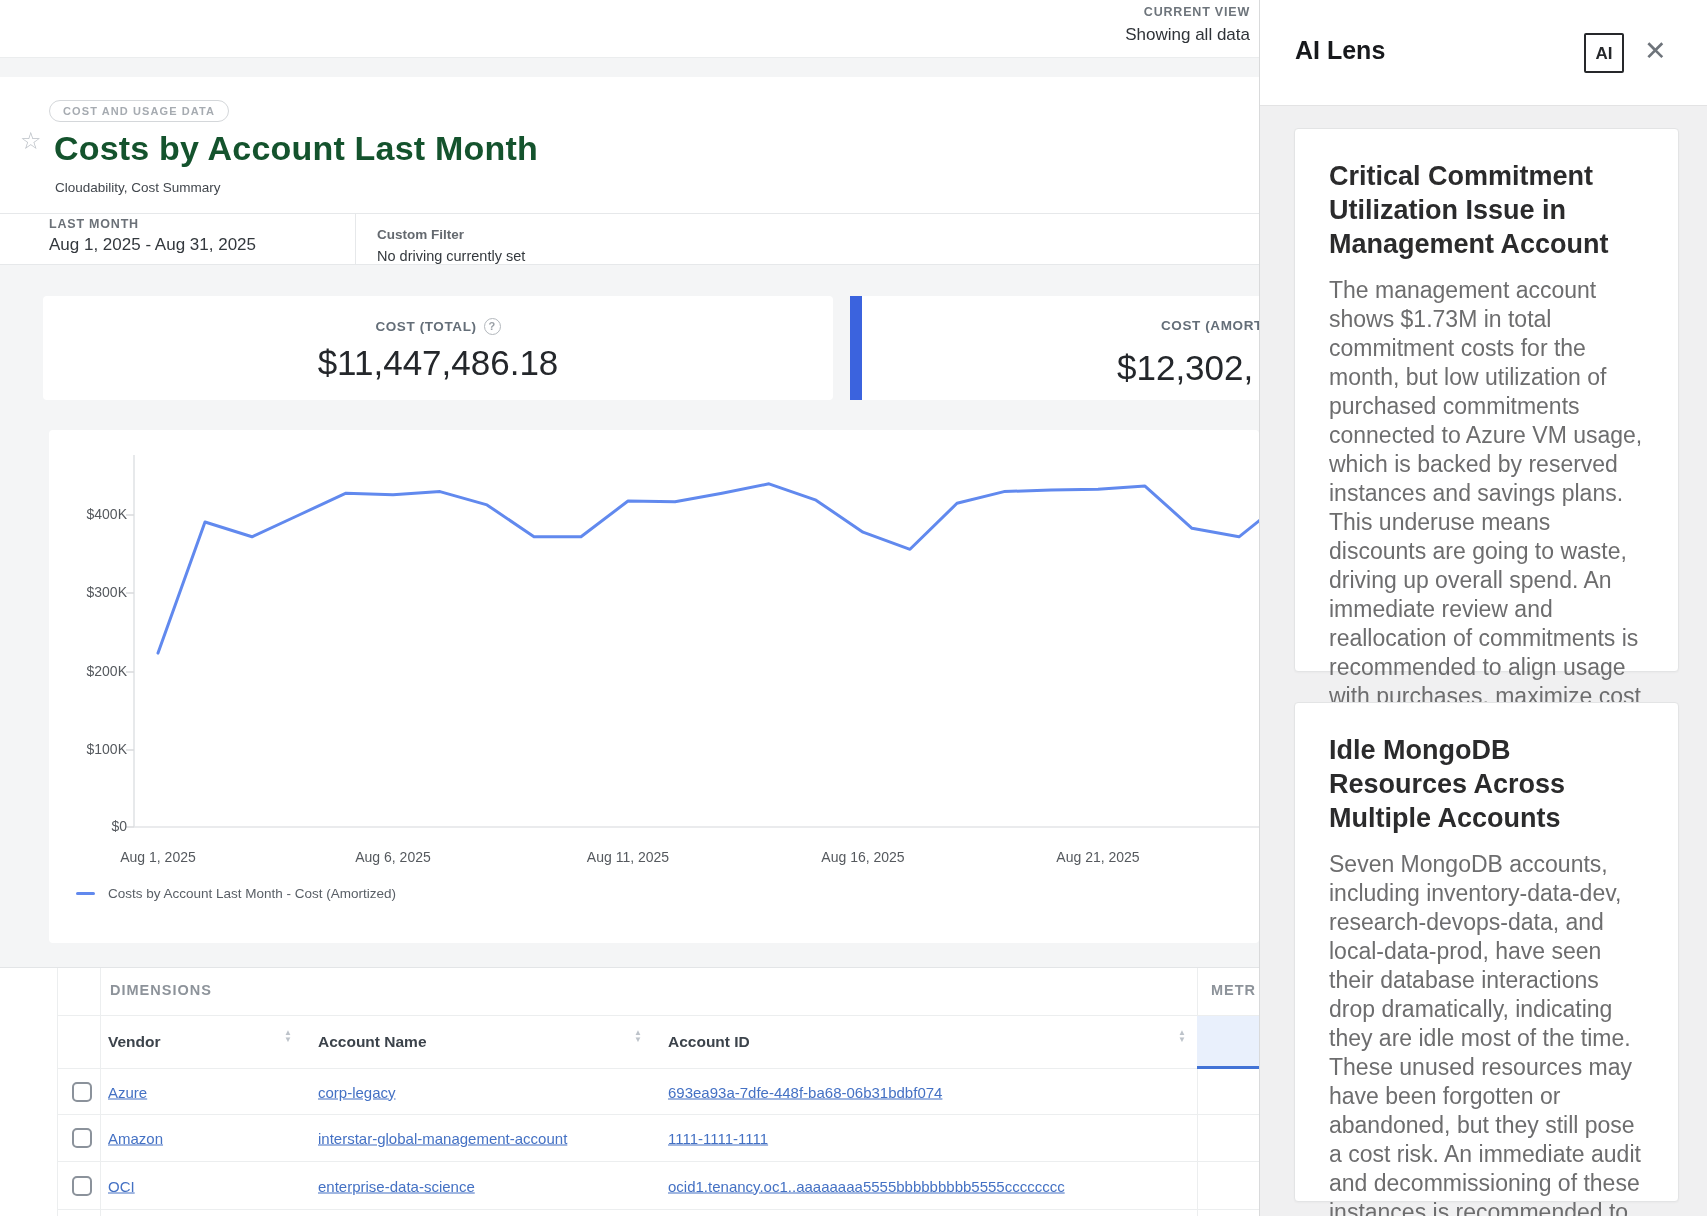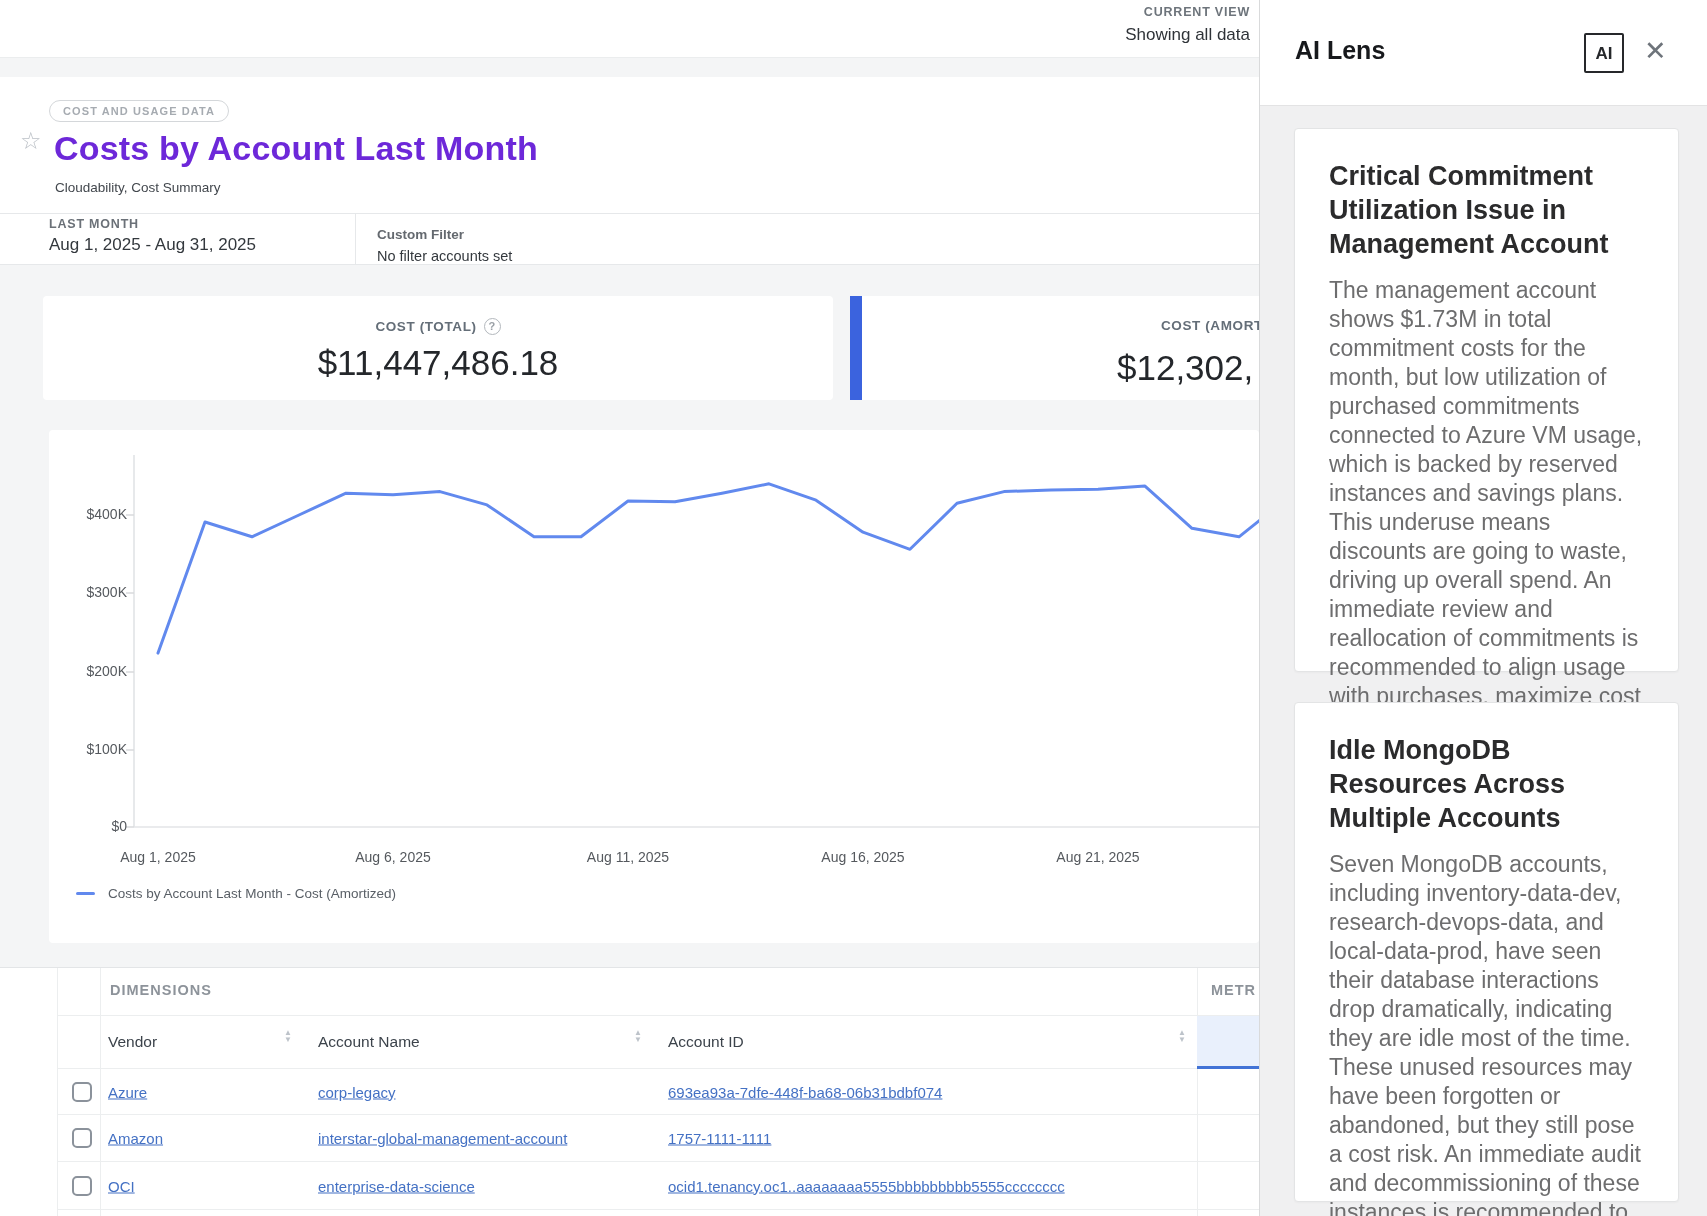--- a/index.html
+++ b/index.html
@@ -11,21 +11,21 @@
 
   .topbar{position:absolute;left:0;top:0;width:1259px;height:58px;background:#fff;border-bottom:1px solid #ebedee;}
   .current-view{position:absolute;top:5px;right:9px;text-align:right;}
   .cv-label{font-size:12.5px;font-weight:700;letter-spacing:.8px;color:#6d747b;}
   .cv-value{margin-top:6px;font-size:17px;color:#2f3338;}
 
   .header-sec{position:absolute;left:0;top:77px;width:1259px;height:137px;background:#fff;border-bottom:1px solid #e6e8ea;}
   .badge-pill{position:absolute;left:49px;top:23px;padding:4px 13px;border:1px solid #d4d7da;border-radius:13px;
     font-size:11px;font-weight:700;letter-spacing:1.1px;color:#a6abb1;background:#fff;}
   .star{position:absolute;left:20px;top:52px;font-size:24px;color:#bcc1c7;line-height:24px;}
-  .page-title{position:absolute;left:54px;top:52px;font-size:34px;font-weight:600;color:#6d28d9;letter-spacing:.2px;}
+  .page-title{position:absolute;left:54px;top:52px;font-size:34px;font-weight:600;color:#14532d;letter-spacing:.2px;}
   .page-subtitle{position:absolute;left:55px;top:103px;font-size:13.5px;color:#42474d;}
 
   .filter-bar{position:absolute;left:0;top:214px;width:1259px;height:51px;background:#fff;border-bottom:1px solid #e6e8ea;}
   .fb-divider{position:absolute;left:355px;top:0;width:1px;height:51px;background:#e6e8ea;}
   .fb-label{font-size:12.5px;font-weight:700;letter-spacing:.8px;color:#6b7178;}
   .fb-value{font-size:17px;color:#33383d;}
   .fb-cell1{position:absolute;left:49px;top:3px;}
   .fb-cell1 .fb-value{margin-top:4px;}
   .fb-cell2{position:absolute;left:377px;top:0px;}
   .fb-label2{font-size:13.5px;font-weight:700;color:#64696f;margin-top:13px;}
@@ -48,21 +48,21 @@
   .legend{position:absolute;left:27px;top:456px;display:flex;align-items:center;}
   .legend-dash{width:19px;height:3px;border-radius:2px;background:#6189ee;}
   .legend-text{margin-left:13px;font-size:13.5px;color:#595f66;}
 
   .table-sec{position:absolute;left:0;top:967px;width:1259px;height:249px;background:#fff;border-top:1px solid #e3e5e7;}
   .t-vline{position:absolute;top:0;width:1px;height:249px;background:#eceeef;}
   .t-row{position:absolute;left:57px;width:1210px;border-bottom:1px solid #eceeef;padding-left:48px;}
   .group-row{top:0;height:48px;}
   .group-label{position:absolute;top:14px;font-size:14.5px;font-weight:600;letter-spacing:1px;color:#8d939a;}
   .head-row{top:48px;height:53px;}
-  .col-head{position:absolute;top:17px;font-size:15.5px;font-weight:400;color:#3c434b;}
+  .col-head{position:absolute;top:17px;font-size:15.5px;font-weight:700;color:#3c434b;}
   .sort{position:absolute;top:13px;display:flex;flex-direction:column;line-height:7px;font-size:8px;color:#bdc3ca;cursor:pointer;}
   .metrics-cell{position:absolute;left:1140px;top:0;width:70px;height:53px;background:#e9f0fc;border-bottom:3px solid #4273d6;}
   .data-row{height:46px;}
   .r1{top:101px;}.r2{top:147px;height:47px;}.r3{top:194px;height:48px;}
   .checkbox{position:absolute;left:15px;top:50%;transform:translateY(-50%);width:20px;height:20px;
     border:2px solid #8b929b;border-radius:5px;background:#fff;cursor:pointer;}
   .cell-link{position:absolute;top:50%;transform:translateY(-50%);font-size:15px;color:#4471c4;text-decoration:underline;cursor:pointer;white-space:nowrap;}
   .c-vendor{left:51px;}.c-name{left:261px;}.c-id{left:611px;}
 
   
@@ -100,21 +100,21 @@
     </div>
 
     <div class="filter-bar">
       <div class="fb-cell1">
         <div class="fb-label">LAST MONTH</div>
         <div class="fb-value">Aug 1, 2025 - Aug 31, 2025</div>
       </div>
       <div class="fb-divider"></div>
       <div class="fb-cell2">
         <div class="fb-label2">Custom Filter</div>
-        <div class="fb-value2">No filter accounts set</div>
+        <div class="fb-value2">No driving currently set</div>
       </div>
     </div>
 
     <div class="kpi-card kpi-1">
       <div class="kpi-label">
         <span>COST (TOTAL)</span>
         <span class="help-icon">?</span>
       </div>
       <div class="kpi-value">$11,447,486.18</div>
     </div>
@@ -182,21 +182,21 @@
       <div class="t-row data-row r1">
         <span class="checkbox"></span>
         <a class="cell-link c-vendor">Azure</a>
         <a class="cell-link c-name">corp-legacy</a>
         <a class="cell-link c-id">693ea93a-7dfe-448f-ba68-06b31bdbf074</a>
       </div>
       <div class="t-row data-row r2">
         <span class="checkbox"></span>
         <a class="cell-link c-vendor">Amazon</a>
         <a class="cell-link c-name">interstar-global-management-account</a>
-        <a class="cell-link c-id">1757-1111-1111</a>
+        <a class="cell-link c-id">1111-1111-1111</a>
       </div>
       <div class="t-row data-row r3">
         <span class="checkbox"></span>
         <a class="cell-link c-vendor">OCI</a>
         <a class="cell-link c-name">enterprise-data-science</a>
         <a class="cell-link c-id">ocid1.tenancy.oc1..aaaaaaaa5555bbbbbbbbb5555cccccccc</a>
       </div>
     </div>
   </div>
 

